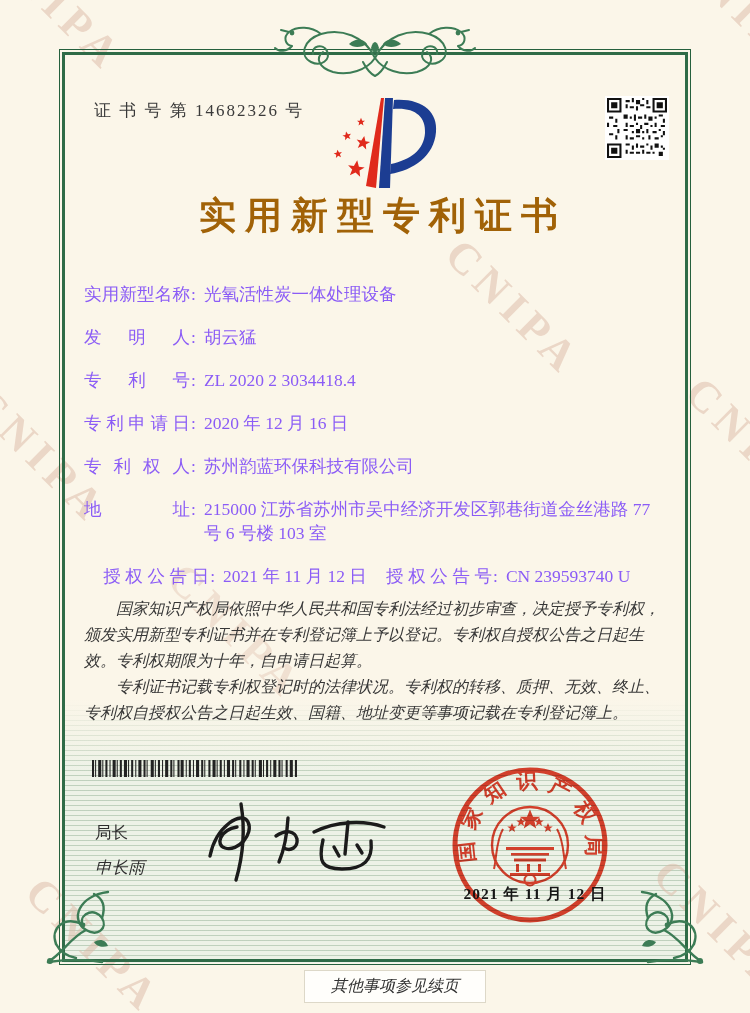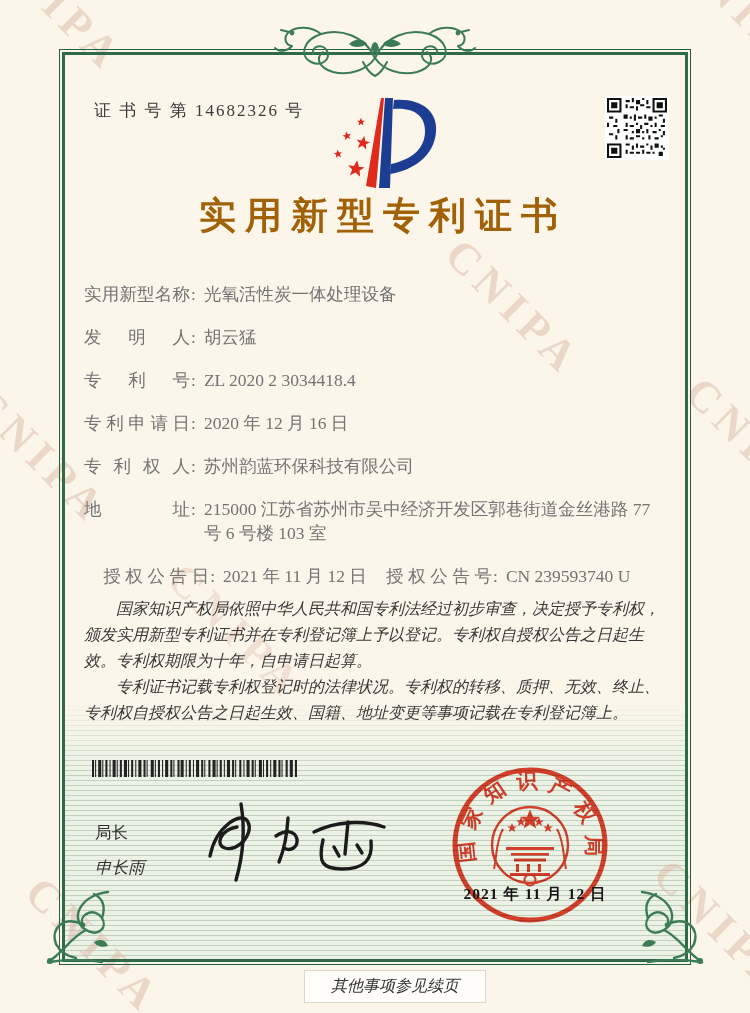--- a/index.html
+++ b/index.html
@@ -19,21 +19,21 @@
         background-color:#edf2e7;
         background-image:linear-gradient(180deg,#fbf6e9 0px,rgba(251,246,233,0) 75px),
                          repeating-linear-gradient(180deg,rgba(146,176,148,.5) 0 1px,rgba(0,0,0,0) 1px 5px);}
 
   .certno{position:absolute;left:94px;top:99px;z-index:3;font-size:17px;letter-spacing:2px;color:#3a3a3a;}
   .qr{position:absolute;left:605px;top:96px;width:60px;height:60px;z-index:3;background:#fff;padding:2px;}
   .logo{position:absolute;left:318px;top:88px;width:130px;height:104px;z-index:3;}
   .title{position:absolute;left:0;top:191px;width:100%;text-align:center;z-index:3;
          font-size:37px;font-weight:bold;letter-spacing:9px;color:#a16207;margin-left:8px;}
 
-  .fields{position:absolute;left:84px;top:282px;width:586px;z-index:3;font-size:17.5px;color:#737373;}
+  .fields{position:absolute;left:84px;top:282px;width:586px;z-index:3;font-size:17.5px;color:#8b5cf6;}
   .frow{display:flex;margin-bottom:19px;line-height:24px;}
   .flabel{display:inline-block;flex:none;width:106px;text-align:justify;text-align-last:justify;}
   .fcolon{flex:none;margin:0 8px 0 1px;}
   .fvalue{flex:1;}
   .grant{display:flex;line-height:24px;}
   .gpair{display:flex;}
   .gpair1{width:302px;flex:none;justify-content:center;}
 
   .bodytext{position:absolute;left:84px;top:596px;width:590px;z-index:3;font-size:16px;
             line-height:26px;color:#373737;font-style:italic;}

